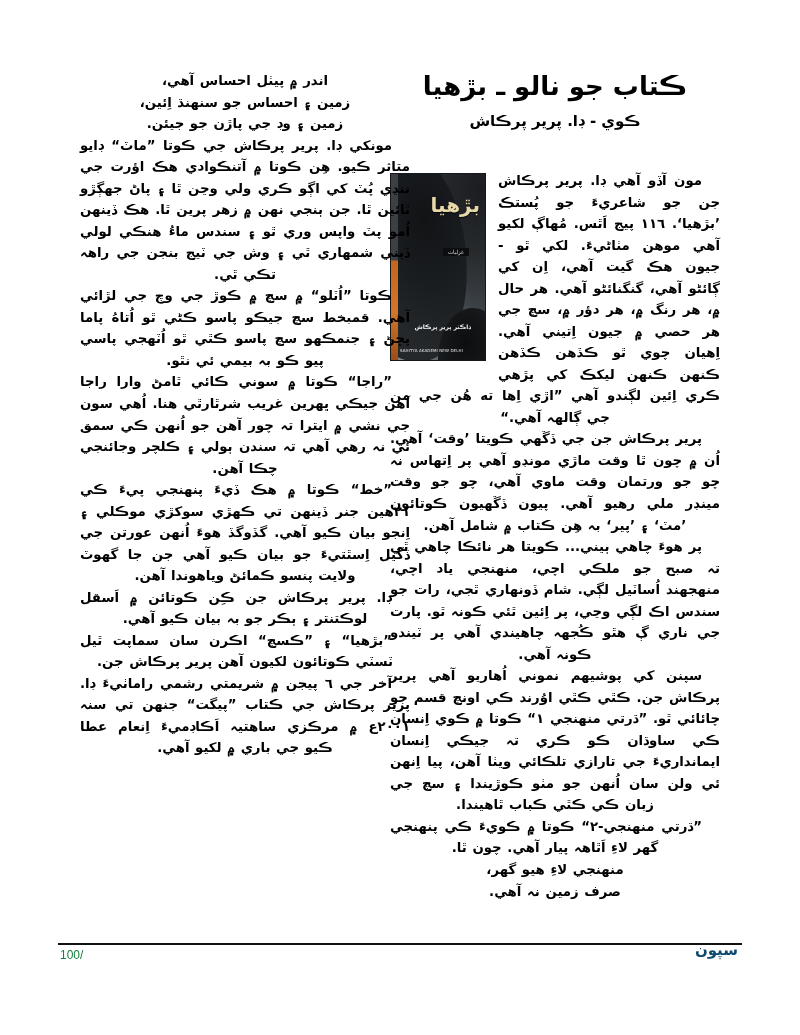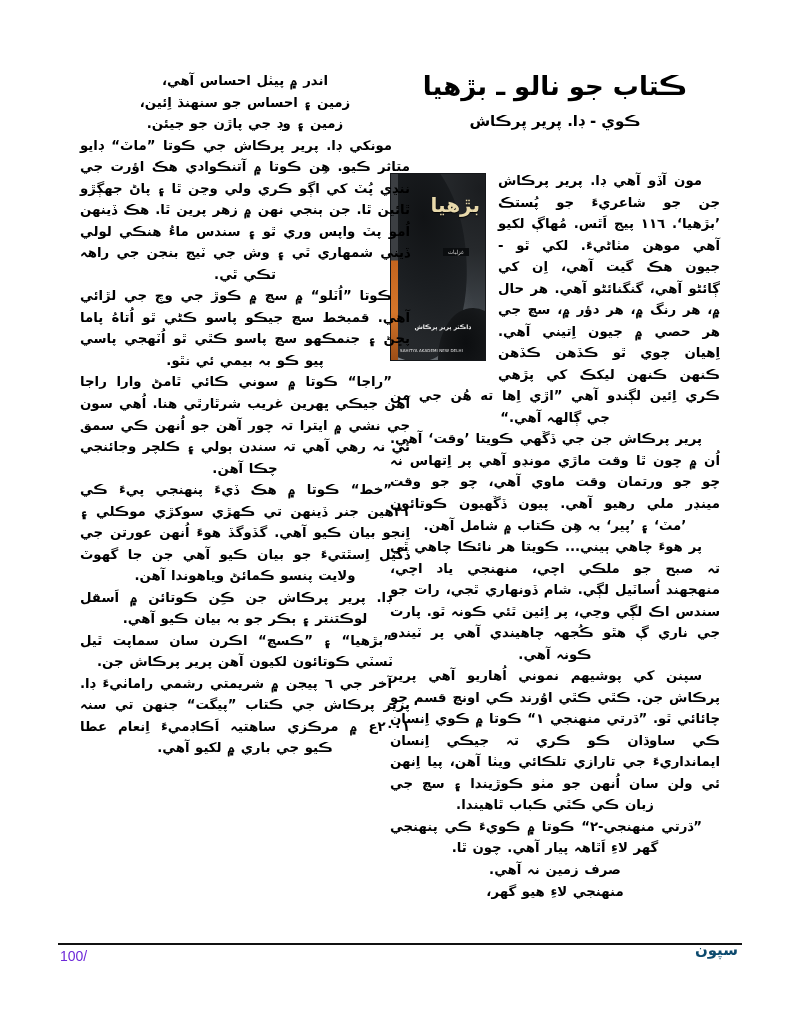--- a/index.html
+++ b/index.html
@@ -172,22 +172,22 @@
   }
   .footer-rule {
     position: absolute;
     left: 0; right: 0; top: 0;
     border-top: 2.2px solid #111;
   }
   .page-number {
     position: absolute;
     left: 2px;
     top: 5px;
-    font-size: 14px;
-    color: #6d28d9;
+    font-size: 12px;
+    color: #15803d;
     direction: ltr;
     font-family: "Liberation Sans", sans-serif;
   }
   .footer-magazine {
     position: absolute;
     right: 4px;
     top: -2px;
     font-size: 15px;
     font-weight: bold;
     color: #0c4a6e;
@@ -219,22 +219,22 @@
 NEW DELHI</div>
         </div>
       </div>
 
       <div>
           <p class="para indent">مون آڏو آهي ڊا. پرير پرڪاش جن جو شاعريءَ جو پُستڪ ’بڙهيا‘. ١١٦ پيج اَٿس. مُهاڳ لکيو آهي موهن مٺاڻيءَ. لکي ٿو - جيون هڪ گيت آهي، اِن کي ڳائڻو آهي، گنگنائڻو آهي. هر حال ۾، هر رنگ ۾، هر دؤر ۾، سچ جي هر حصي ۾ جيون اِتيني آهي. اِهيان چوي ٿو ڪڏهن ڪڏهن ڪنهن ڪنهن ليکڪ کي پڙهي ڪري اِئين لڳندو آهي ”اڙي اِها ته هُن جي من جي ڳالهہ آهي.“</p>
           <p class="para indent">پرير پرڪاش جن جي ڏڱهي ڪويتا ’وقت‘ آهي. اُن ۾ چون ٿا وقت ماڙي مونڊو آهي پر اِتهاس نہ چو جو ورتمان وقت ماوي آهي، چو جو وقت مينڊر ملي رهيو آهي. پيون ڏڱهيون ڪوتائون ’مٽ‘ ۽ ’پير‘ بہ هِن ڪتاب ۾ شامل آهن.</p>
           <p class="para indent">پر هوءَ چاهي ٻيني... ڪويتا هر نائڪا چاهي ٿي تہ صبح جو ملڪي اچي، منهنجي ياد اچي، منهجهند اُساٽيل لڳي. شام ڏونهاري ٿجي، رات جو سندس اڪ لڳي وڃي، پر اِئين ٿئي ڪونہ ٿو. پارت جي ناري ڳ هٿو ڪُجهہ چاهيندي آهي پر ٽيندو ڪونہ آهي.</p>
           <p class="para indent">سپنن کي پوشيهم نموني اُهاريو آهي پرير پرڪاش جن. ڪٿي ڪٿي اوُرند ڪي اونچ قسم جو چائائي ٿو. ”ڌرتي منهنجي ١“ ڪوتا ۾ ڪوي اِنسان ڪي ساوڌان ڪو ڪري تہ جيڪي اِنسان ايمانداريءَ جي تارازي تلڪائي ويٺا آهن، پيا اِنهن ئي ولن سان اُنهن جو مٺو ڪوڙيندا ۽ سچ جي زبان ڪي ڪٿي ڪباب ٿاهيندا.</p>
           <p class="para indent">”ڌرتي منهنجي-٢“ ڪوتا ۾ ڪويءَ ڪي پنهنجي گهر لاءِ اَٿاهہ پيار آهي. چون ٿا.</p>
+          <p class="para verse">منهنجي لاءِ هيو گهر،</p>
           <p class="para verse">صرف زمين نہ آهي.</p>
-          <p class="para verse">منهنجي لاءِ هيو گهر،</p>
         </div>
     </div>
 
     <div class="col col-left">
       <div>
           <p class="para verse">اندر ۾ پيٺل احساس آهي،</p>
           <p class="para verse">زمين ۽ احساس جو سنهنڌ اِئين،</p>
           <p class="para verse">زمين ۽ وڊ جي پاڙن جو جيئن.</p>
           <p class="para indent">مونکي ڊا. پرير پرڪاش جي ڪوتا ”ماٽ“ ڊايو متاثر ڪيو. هِن ڪوتا ۾ آتنڪوادي هڪ اؤرت جي ننڍي پُٽ کي اڳو ڪري ولي وڃن ٿا ۽ پاڻ جهڳڙو ٿائين ٿا. جن ٻنجي نهن ۾ زهر پرين ٿا. هڪ ڏينهن اُمو پٽ واپس وري ٿو ۽ سندس ماءُ هنڪي لولي ڏيني شمهاري ٿي ۽ وش جي ٽيج بنجن جي راهہ تڪي ٿي.</p>
           <p class="para indent">ڪوتا ”اُٽلو“ ۾ سچ ۾ ڪوڙ جي وچ جي لڙائي آهي. قمبخط سچ جيڪو پاسو ڪڻي ٿو اُتاهُ پاما پڇڻ ۽ جنمڪهو سچ پاسو ڪٿي ٿو اُٽهجي پاسي پيو ڪو بہ بيمي ئي نٿو.</p>

